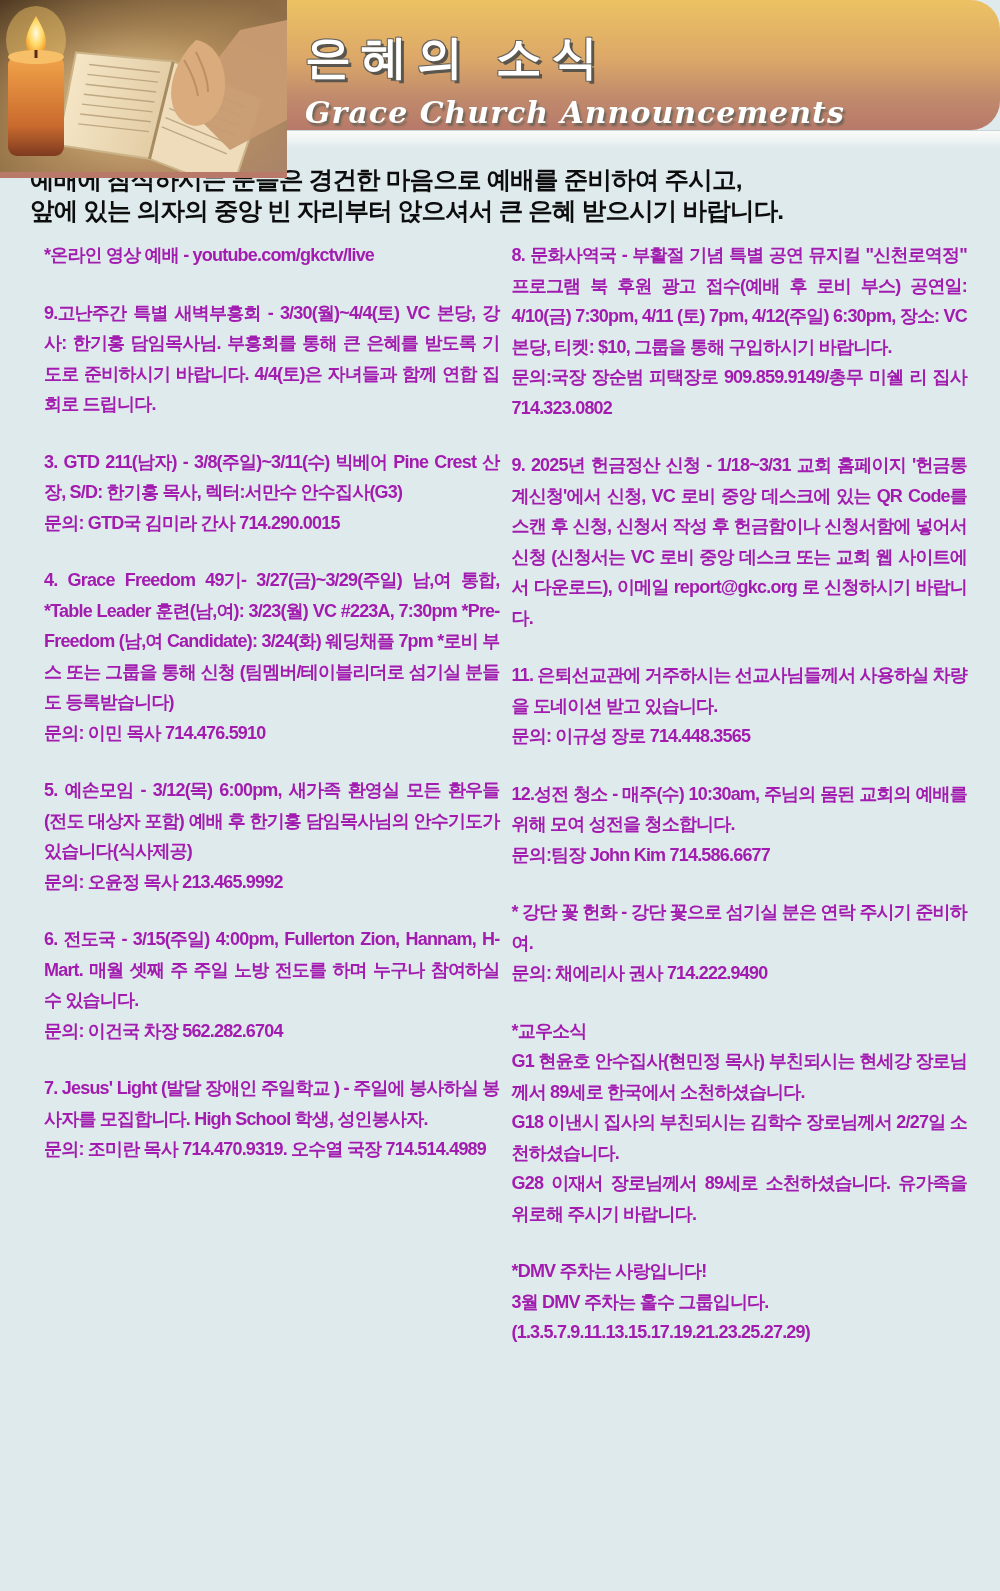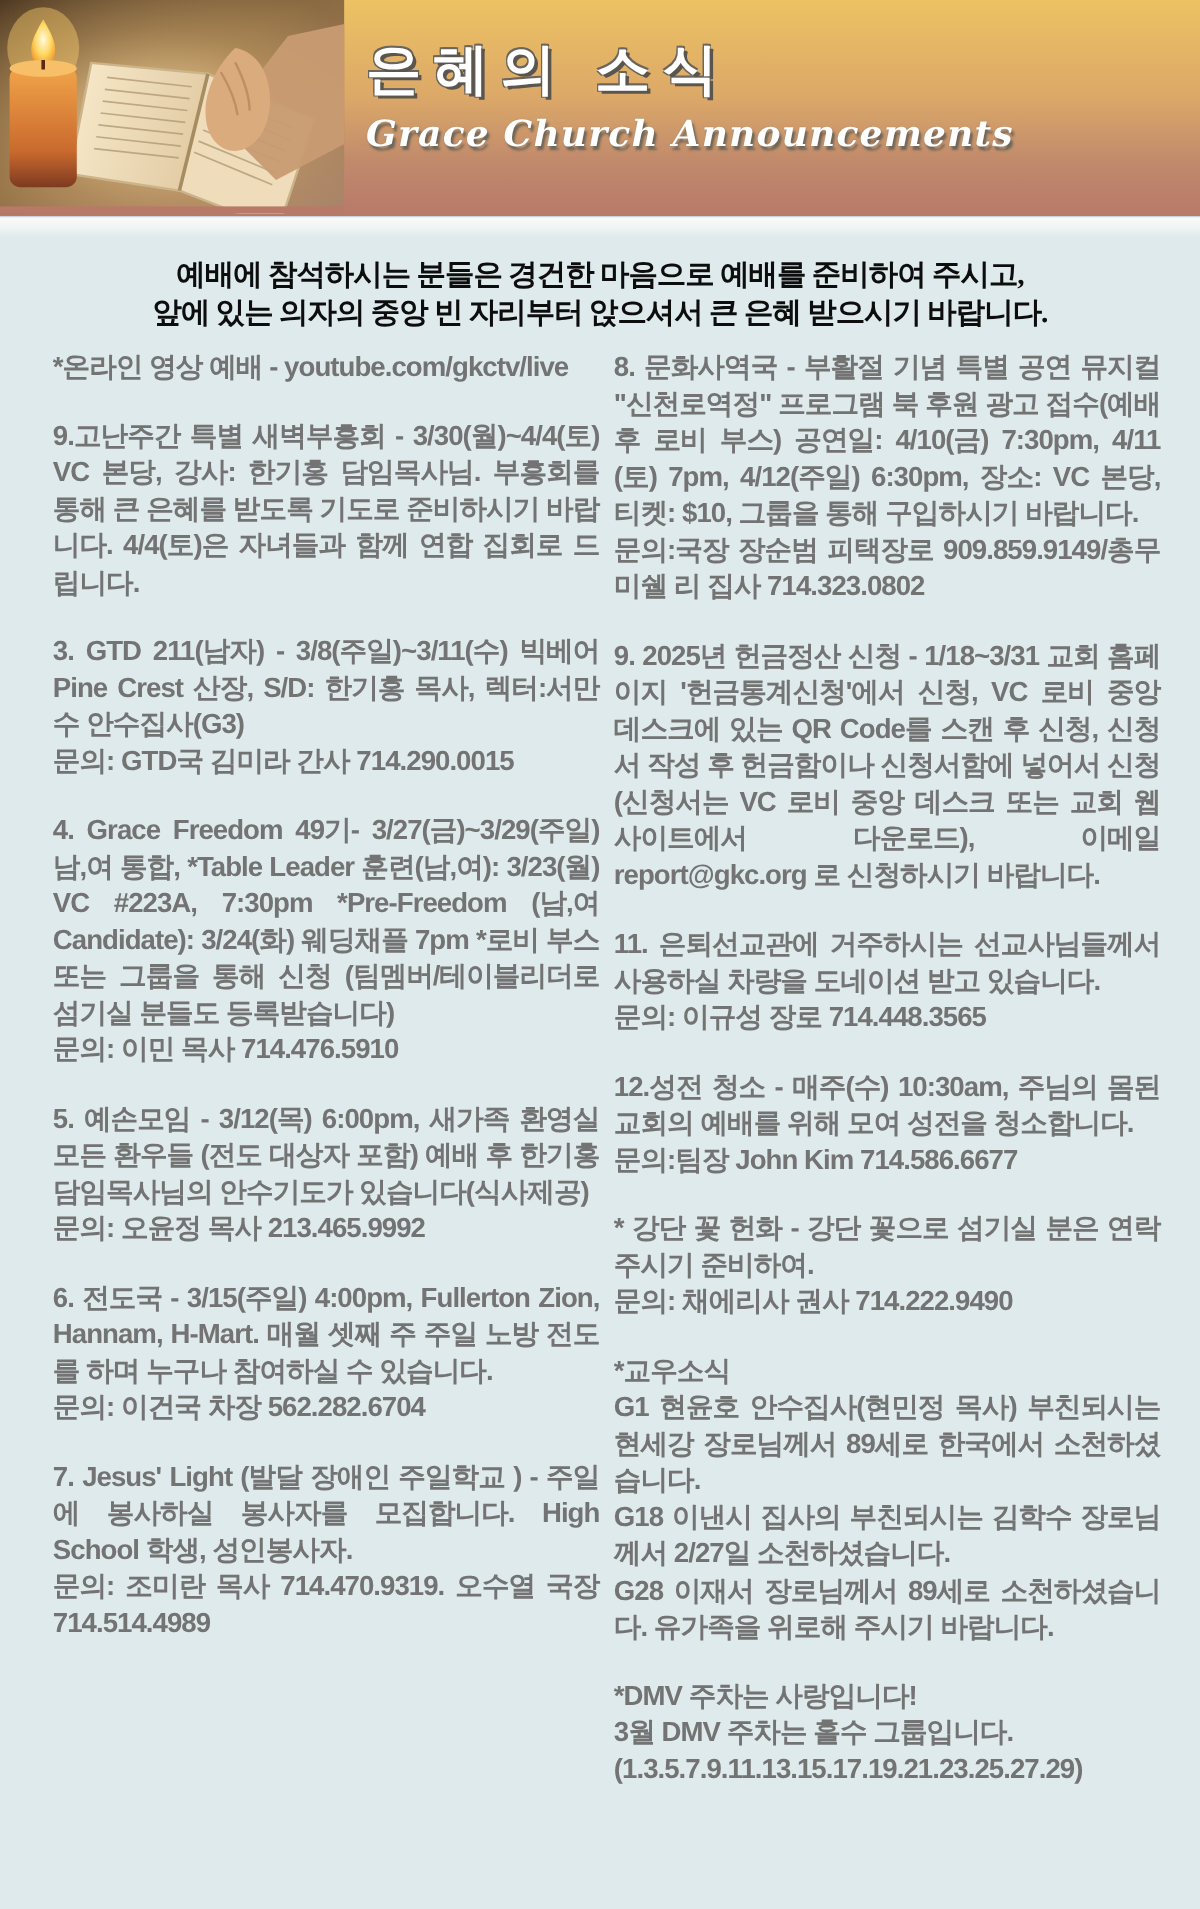--- a/index.html
+++ b/index.html
@@ -6,24 +6,25 @@
   body {
     width: 1000px; height: 1591px;
     background: #dfeaec;
     font-family: "Liberation Sans", "DejaVu Sans", sans-serif;
     color: #111;
     overflow: hidden;
     position: relative;
   }
   
   .header {
-    height: 180px;
+    height: 130px;
     display: flex;
     background: linear-gradient(to bottom, #ecc263 0%, #dca868 45%, #c08a6c 75%, #b87969 100%);
     position: relative;
+    border-radius: 29px;
   }
   .photo {
     width: 287px; height: 178px; flex: 0 0 287px;
     position: relative; overflow: hidden;
   }
   .photo svg { display: block; width: 100%; height: 100%; }
   .titles {
     padding: 34px 0 0 18px;
     line-height: 1;
   }
@@ -46,45 +47,43 @@
     margin: 0;
   }
   .band {
     height: 17px;
     background: linear-gradient(to bottom, #fbfbf9 0%, #eef3f3 55%, #dfeaec 100%);
     border-top: 1px solid #c9d6d9;
   }
   
   .notice {
     margin: 16px 30px 0 30px;
-    text-align: center;
     font-weight: bold;
     font-size: 24.5px;
     line-height: 31px;
     letter-spacing: -0.8px;
     white-space: pre-line;
     color: #0d0d0d;
-    font-family: Liberation Serif, serif;
   }
   
   .cols {
     display: flex;
     gap: 12px;
     padding: 14px 33px 0 44px;
   }
   .col { flex: 1 1 0; min-width: 0; }
   .item {
     margin: 0 0 27px 0;
-    font-size: 23px;
+    font-size: 18px;
     font-weight: bold;
     line-height: 30.5px;
     letter-spacing: -0.8px;
     text-align: justify;
     white-space: pre-line;
-    color: #737373;
+    color: #a21caf;
   }
 </style>
 </head>
 <body>
 
 <div class="header">
   <div class="photo">
     <svg viewBox="0 0 287 178" preserveAspectRatio="none" aria-hidden="true">
       <defs>
         <linearGradient id="bgph" x1="0" y1="0" x2="1" y2="1">

